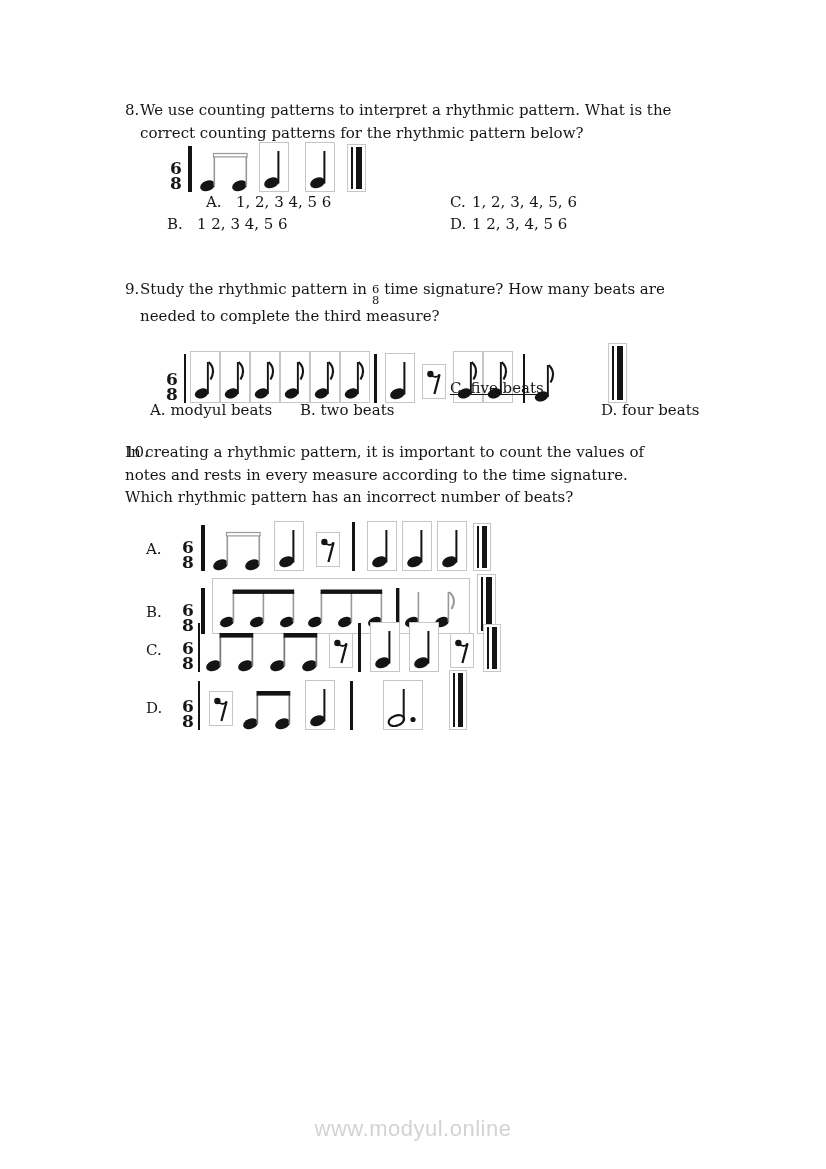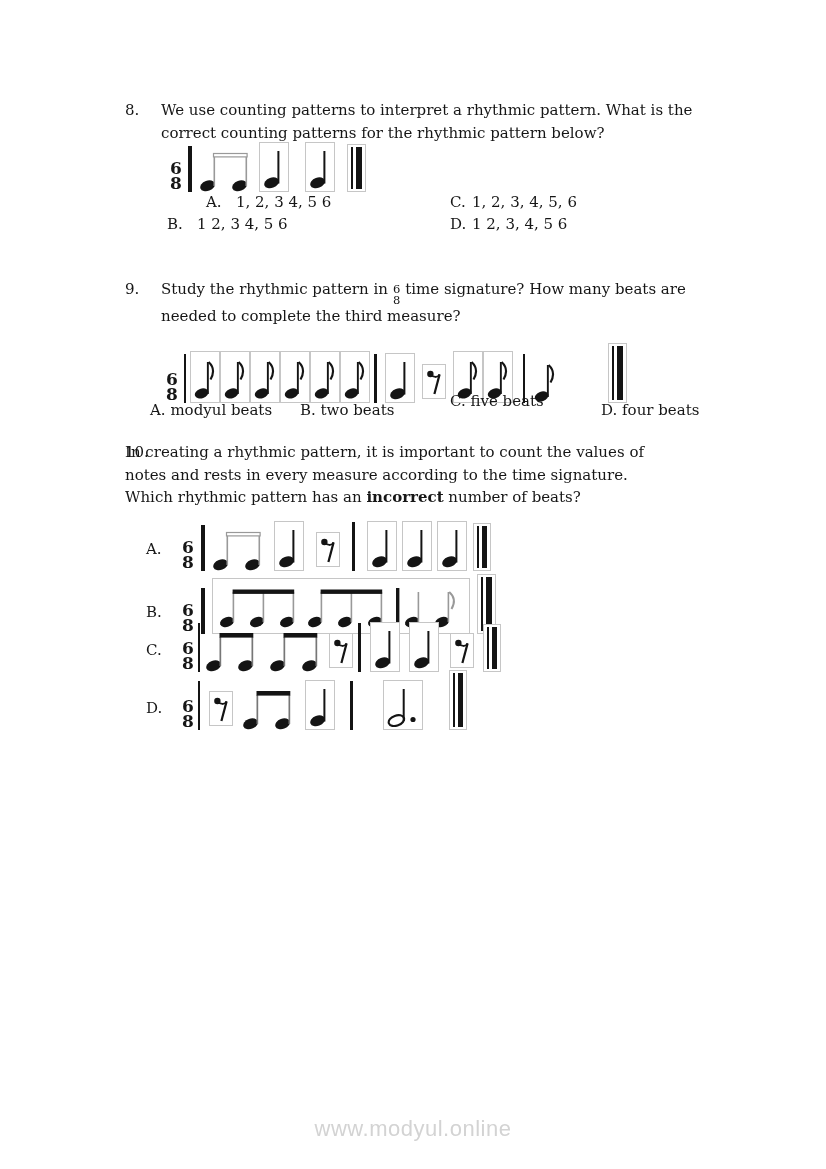--- a/index.html
+++ b/index.html
@@ -3,23 +3,23 @@
 <meta charset="utf-8">
 <style>
   html,body{margin:0;padding:0;background:#888;}
   .page{
     position:relative;width:826px;height:1169px;margin:0 auto;background:#fff;
     font-family:"DejaVu Serif","Liberation Serif",serif;color:#161616;overflow:hidden;
   }
   .qblock{position:absolute;font-size:15px;line-height:22.5px;}
   .qnum{position:absolute;left:0;top:0;}
   .qtext{white-space:pre-line;}
-  .q8text .qtext,.q9text .qtext{margin-left:36px;width:545px;}
+  .q8text .qtext,.q9text .qtext{margin-left:15px;width:545px;}
   .q10text .qtext{width:545px;}
-  .qtext b{font-weight:bold;}
+  .qtext b{font-weight:normal;}
   
   .tfrac{display:inline-flex;flex-direction:column;text-align:center;
     font-size:11.5px;line-height:10.5px;vertical-align:1px;margin:0 5px;}
   
   .notation{position:absolute;display:flex;align-items:flex-end;}
   .sym{display:inline-flex;align-items:flex-end;}
   .sym svg{display:block;}
   .sym.boxed{border:1px solid #c6c6c6;padding:2px 3px;background:#fff;}
   .sym.rest{margin-bottom:4px;}
   .ts{display:flex;flex-direction:column;font-weight:bold;font-size:17px;
@@ -210,21 +210,21 @@
         </span>
       </span>
     </div>
 
   <div class="opt" style="left:150px;top:399px;">
     <span>A.</span> <span>modyul beats</span>
   </div>
   <div class="opt" style="left:300px;top:399px;">
     <span>B.</span> <span>two beats</span>
   </div>
-  <div class="opt" style="left:450px;top:390px;">
+  <div class="opt" style="left:450px;top:377px;text-decoration:underline;">
     <span>C.</span> <span>five beats</span>
   </div>
   <div class="opt" style="left:601px;top:399px;">
     <span>D.</span> <span>four beats</span>
   </div>
 
   <div class="qblock q10text" style="left:125px;top:441px;">
     <span class="qnum">10.</span>
     <div class="qtext"><span>In creating a rhythmic pattern, it is important to count the values of
 notes and rests in every measure according to the time signature.

